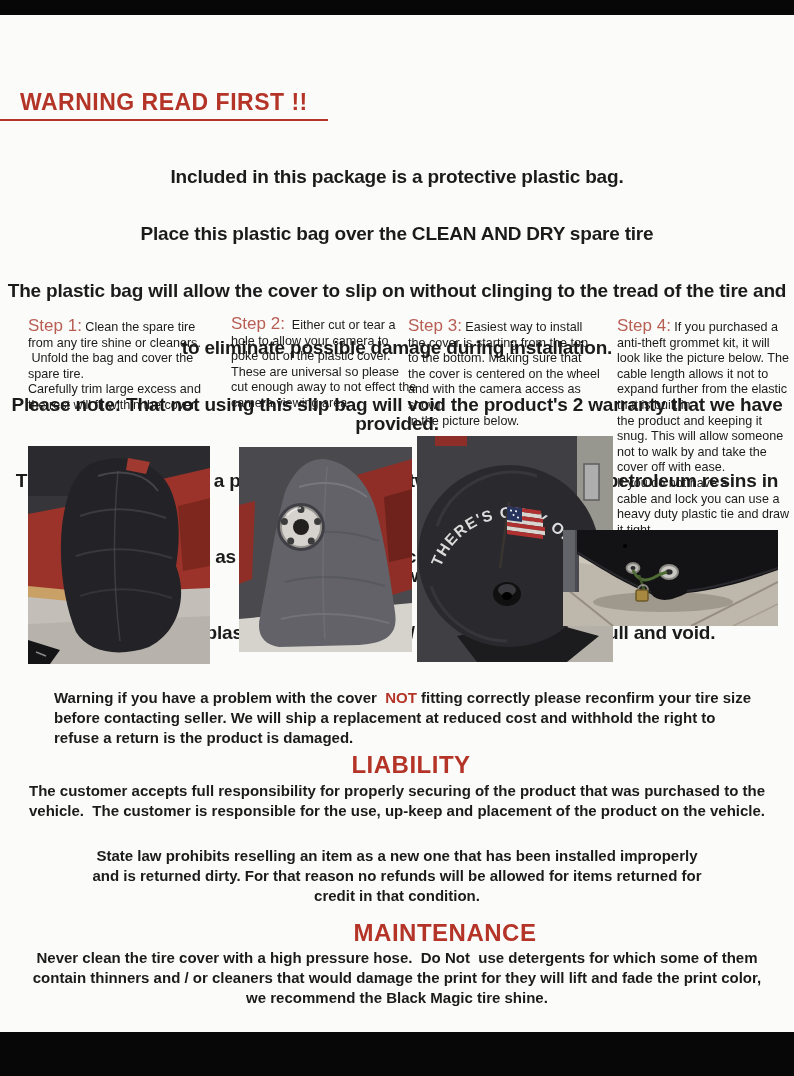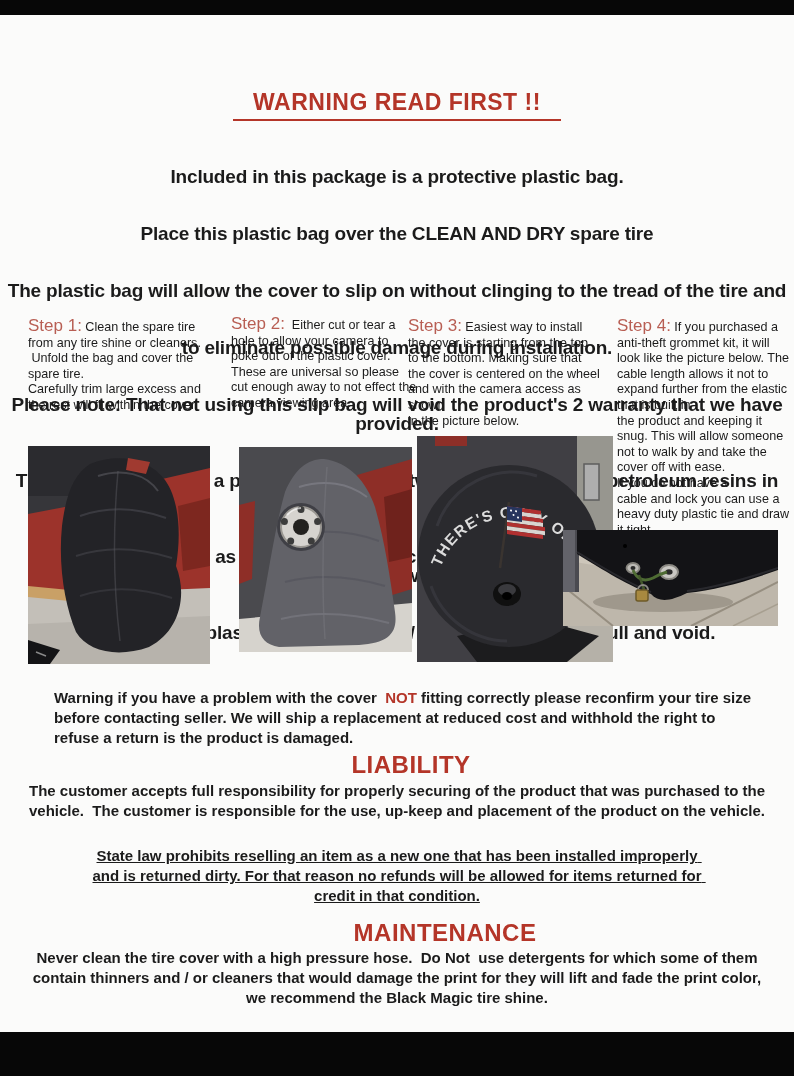--- a/index.html
+++ b/index.html
@@ -16,21 +16,21 @@
     color:var(--text-black);
   }
   .bar{position:absolute;left:0;right:0;background:var(--frame-black);}
   .bar.top{top:0;height:15px;}
   .bar.bottom{bottom:0;height:44px;}
 
   .title{
     position:absolute;top:54px;left:0;width:100%;text-align:center;
     font-size:24px;font-weight:bold;letter-spacing:.5px;word-spacing:9px;
   }
-  .warning-head{position:absolute;top:89px;left:0;width:100%;text-align:center;}
+  .warning-head{position:absolute;top:89px;left:0;width:100%;}
   .warning-head span{
     display:inline-block;font-size:23px;font-weight:bold;color:var(--accent-red);
     letter-spacing:.5px;padding:0 20px 3px;border-bottom:2px solid var(--accent-red);
   }
   .intro{
     position:absolute;top:129px;left:0;width:100%;text-align:center;
     font-size:19px;font-weight:bold;line-height:19px;letter-spacing:-.2px;
     white-space:pre-wrap;
   }
   .step-col{position:absolute;font-size:12.6px;line-height:15.6px;white-space:pre-wrap;}
@@ -56,21 +56,21 @@
     position:absolute;left:0;width:100%;text-align:center;
     color:var(--accent-red);font-weight:bold;font-size:24px;letter-spacing:.5px;margin-left:14px;
   }
   #liability-head{top:751px;}
   #maintenance-head{top:919px;padding-left:34px;}
   .center-par{
     position:absolute;text-align:center;font-weight:bold;font-size:15px;
     line-height:20px;white-space:pre-wrap;
   }
   #liability-body{top:781px;left:24px;width:746px;}
-  #state-law{top:846px;left:90px;width:614px;text-decoration:underline;}
+  #state-law{top:846px;left:90px;width:614px;}
   #maintenance-body{top:948px;left:22px;width:750px;}
 </style>
 </head>
 <body>
 
 <div class="sheet">
   <div class="bar top"></div>
 
 
   <div class="warning-head">

